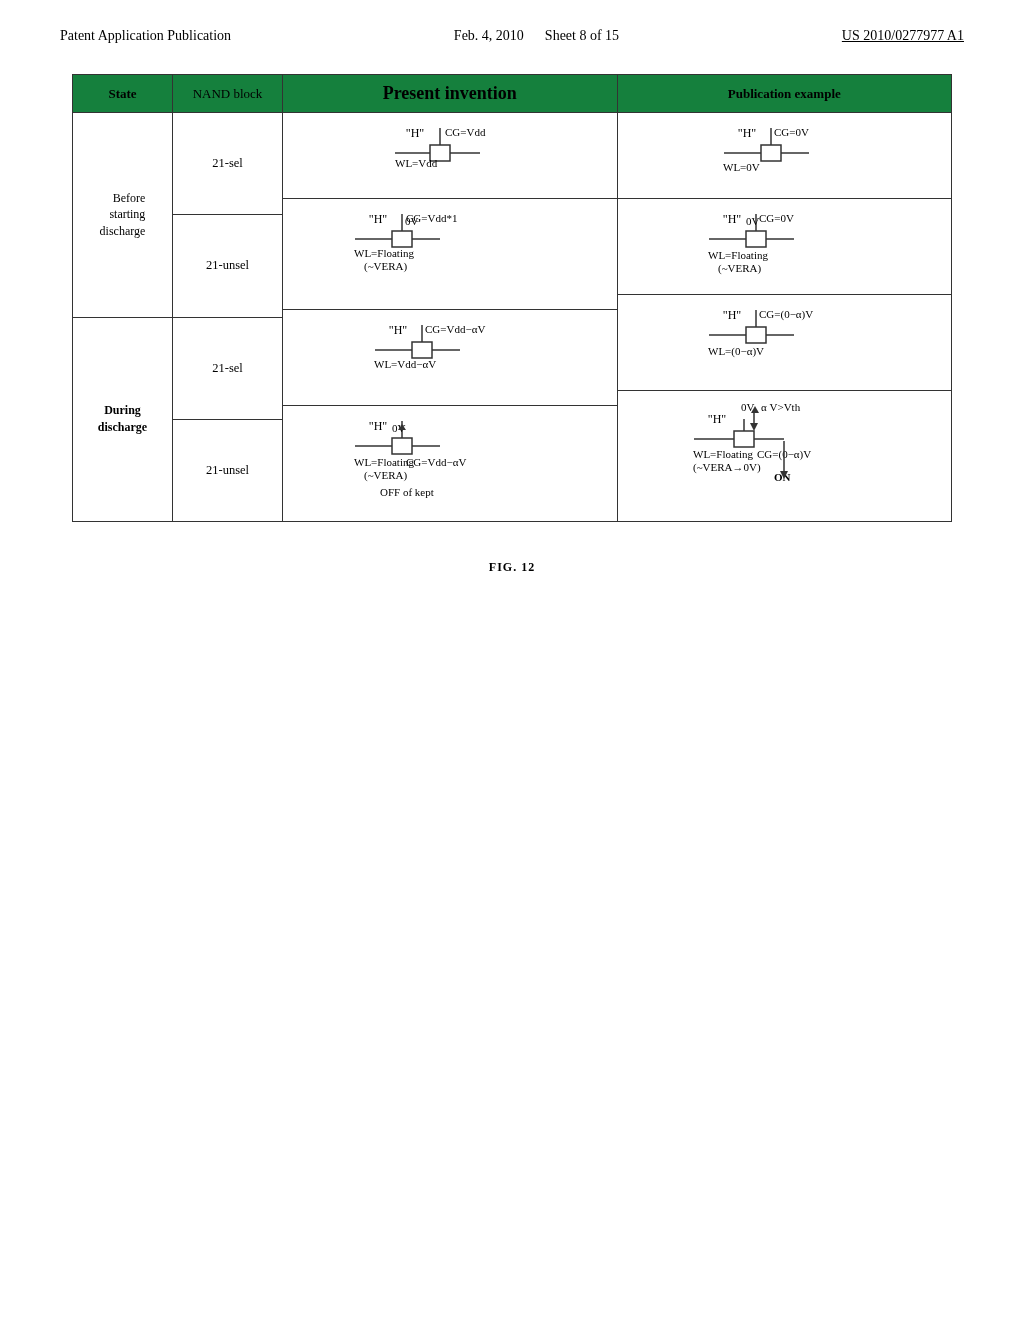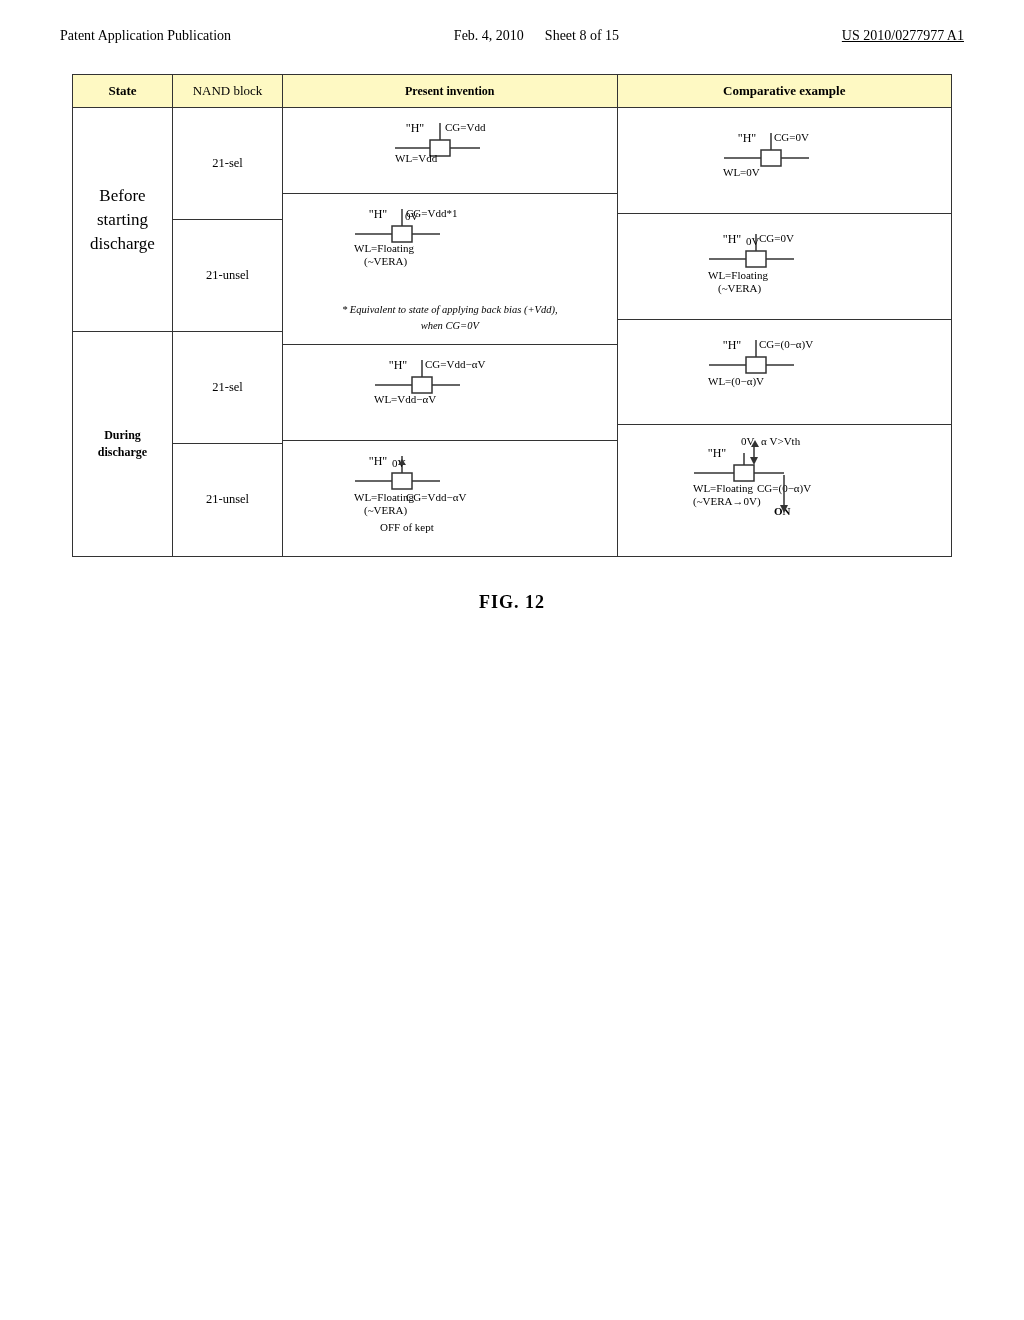--- a/index.html
+++ b/index.html
@@ -38,21 +38,21 @@
     }
 
     .table-container {
       border: 1.5px solid #333;
       width: 880px;
     }
 
     .table-header-row {
       display: flex;
       border-bottom: 1.5px solid #333;
-      background: #fef9c3;
+      background: #15803d;
     }
 
     .col-state {
       width: 100px;
       border-right: 1.5px solid #333;
       padding: 8px 6px;
       font-size: 13px;
       font-weight: bold;
       display: flex;
       align-items: center;
@@ -65,21 +65,21 @@
       font-size: 13px;
       font-weight: normal;
       display: flex;
       align-items: center;
       justify-content: center;
     }
     .col-present {
       flex: 1;
       border-right: 1.5px solid #333;
       padding: 8px 6px;
-      font-size: 12px;
+      font-size: 18px;
       font-weight: bold;
       display: flex;
       align-items: center;
       justify-content: center;
     }
     .col-comparative {
       flex: 1;
       padding: 8px 6px;
       font-size: 13px;
       font-weight: bold;
@@ -99,22 +99,22 @@
       display: flex;
       flex-direction: column;
     }
     .state-cell-before {
       flex: 1;
       border-bottom: 1.5px solid #333;
       display: flex;
       align-items: center;
       justify-content: center;
       padding: 10px 4px;
-      font-size: 17px;
-      text-align: center;
+      font-size: 12px;
+      text-align: right;
       line-height: 1.4;
     }
     .state-cell-during {
       flex: 1;
       display: flex;
       align-items: center;
       justify-content: center;
       padding: 10px 4px;
       font-size: 12px;
       text-align: center;
@@ -188,21 +188,21 @@
       font-size: 11.5px;
       text-align: center;
       line-height: 1.5;
     }
     .comparative-cell:last-child {
       border-bottom: none;
     }
 
     .figure-label {
       text-align: center;
-      font-size: 18px;
+      font-size: 12px;
       font-weight: bold;
       margin-top: 24px;
       letter-spacing: 1px;
     }
   </style>
 </head>
 <body>
 
 <div class="header">
   <div class="header-left">Patent Application Publication</div>
@@ -214,21 +214,21 @@
   <div class="header-right">US 2010/0277977 A1</div>
 </div>
 
 <div class="main-content">
   <div class="table-container">
 
     <div class="table-header-row">
       <div class="col-state">State</div>
       <div class="col-nand">NAND block</div>
       <div class="col-present">Present invention</div>
-      <div class="col-comparative">Comparative example</div>
+      <div class="col-comparative">Publication example</div>
     </div>
 
     <div class="table-body">
 
       <div class="state-col">
         <div class="state-cell-before">
           Before<br>starting<br>discharge
         </div>
         <div class="state-cell-during">
           During<br>discharge
@@ -280,23 +280,20 @@
 
               <text x="55" y="16" font-size="11" font-family="Times New Roman">0V</text>
 
               <line x1="62" y1="30" x2="90" y2="30" stroke="#333" stroke-width="1.5"></line>
 
               <text x="4" y="48" font-size="11" font-family="Times New Roman">WL=Floating</text>
               <text x="14" y="61" font-size="11" font-family="Times New Roman">(~VERA)</text>
 
               <text x="56" y="13" font-size="11" font-family="Times New Roman">CG=Vdd*1</text>
             </svg>
-            <div style="font-size:10.5px; font-style:italic; text-align:center; margin-top:4px;">
-              * Equivalent to state of applying back bias (+Vdd),<br>when CG=0V
-            </div>
           </div>
         </div>
 
         <div class="present-cell">
           <div class="present-cell-inner">
             <svg width="160" height="75">
               <text x="28" y="14" font-size="12" font-family="Times New Roman" text-anchor="middle">"H"</text>
               <line x1="5" y1="30" x2="42" y2="30" stroke="#333" stroke-width="1.5"></line>
               <rect x="42" y="22" width="20" height="16" fill="none" stroke="#333" stroke-width="1.5"></rect>
               <line x1="52" y1="5" x2="52" y2="22" stroke="#333" stroke-width="1.5"></line>

